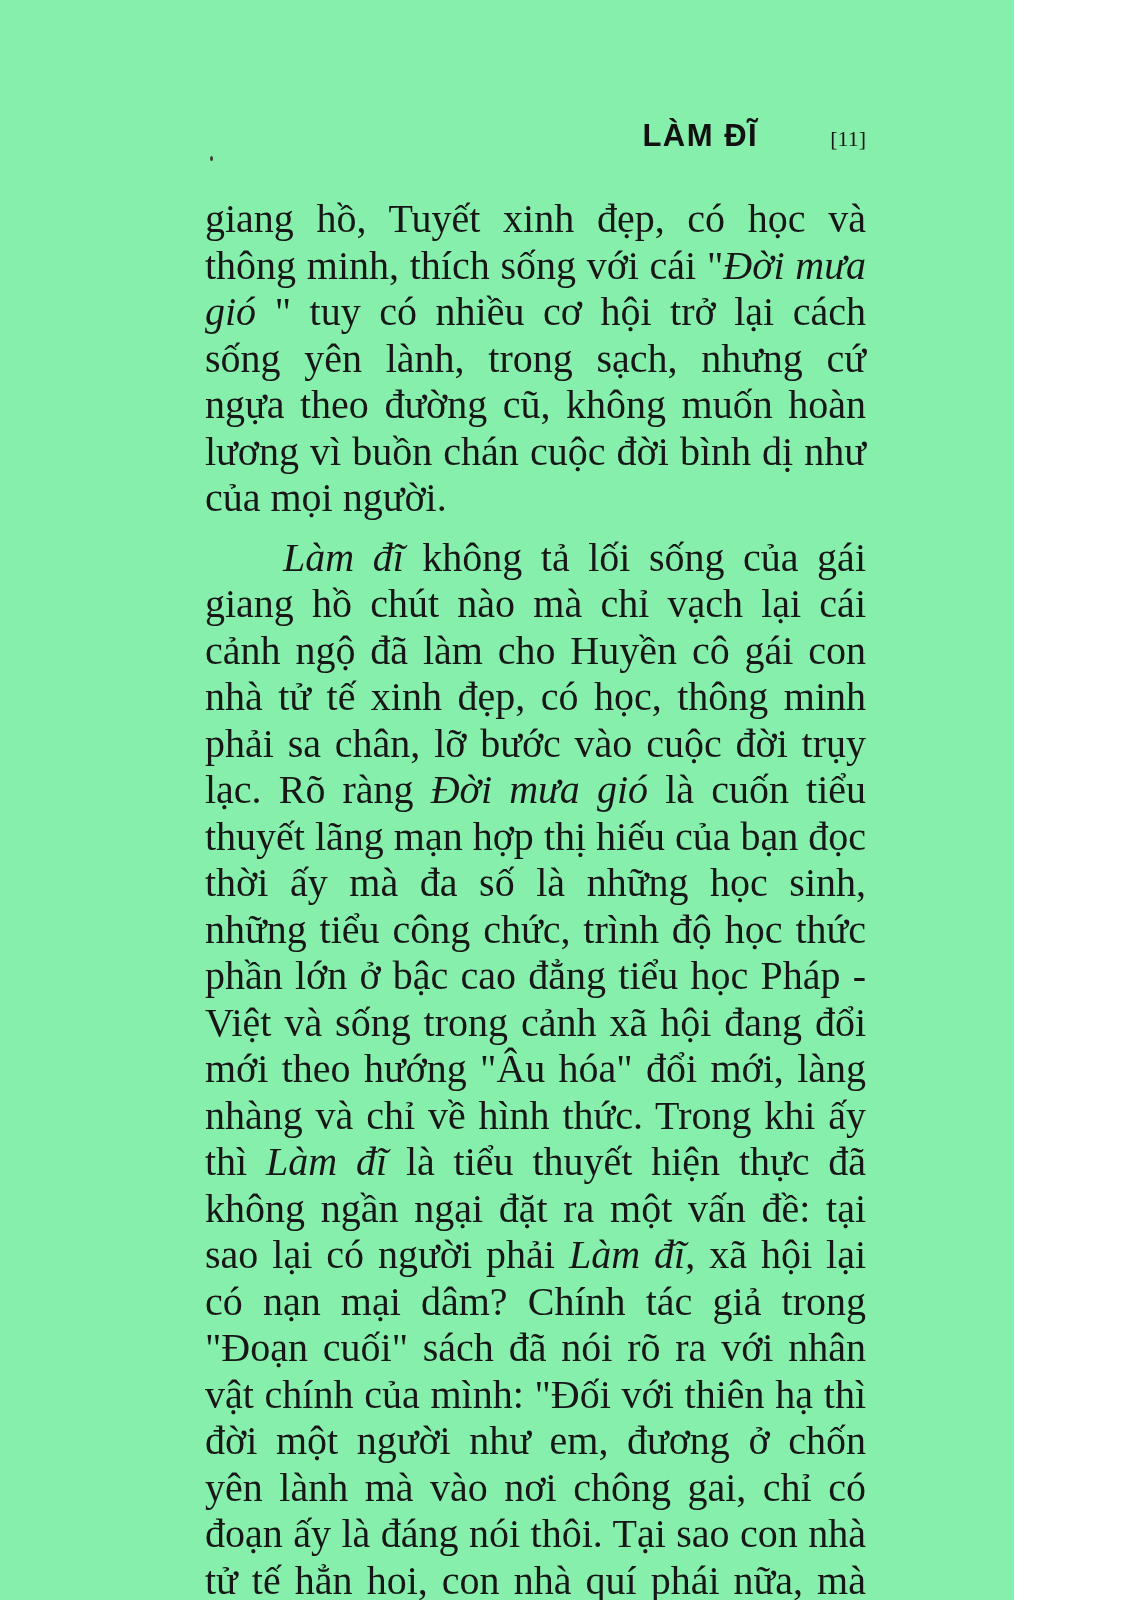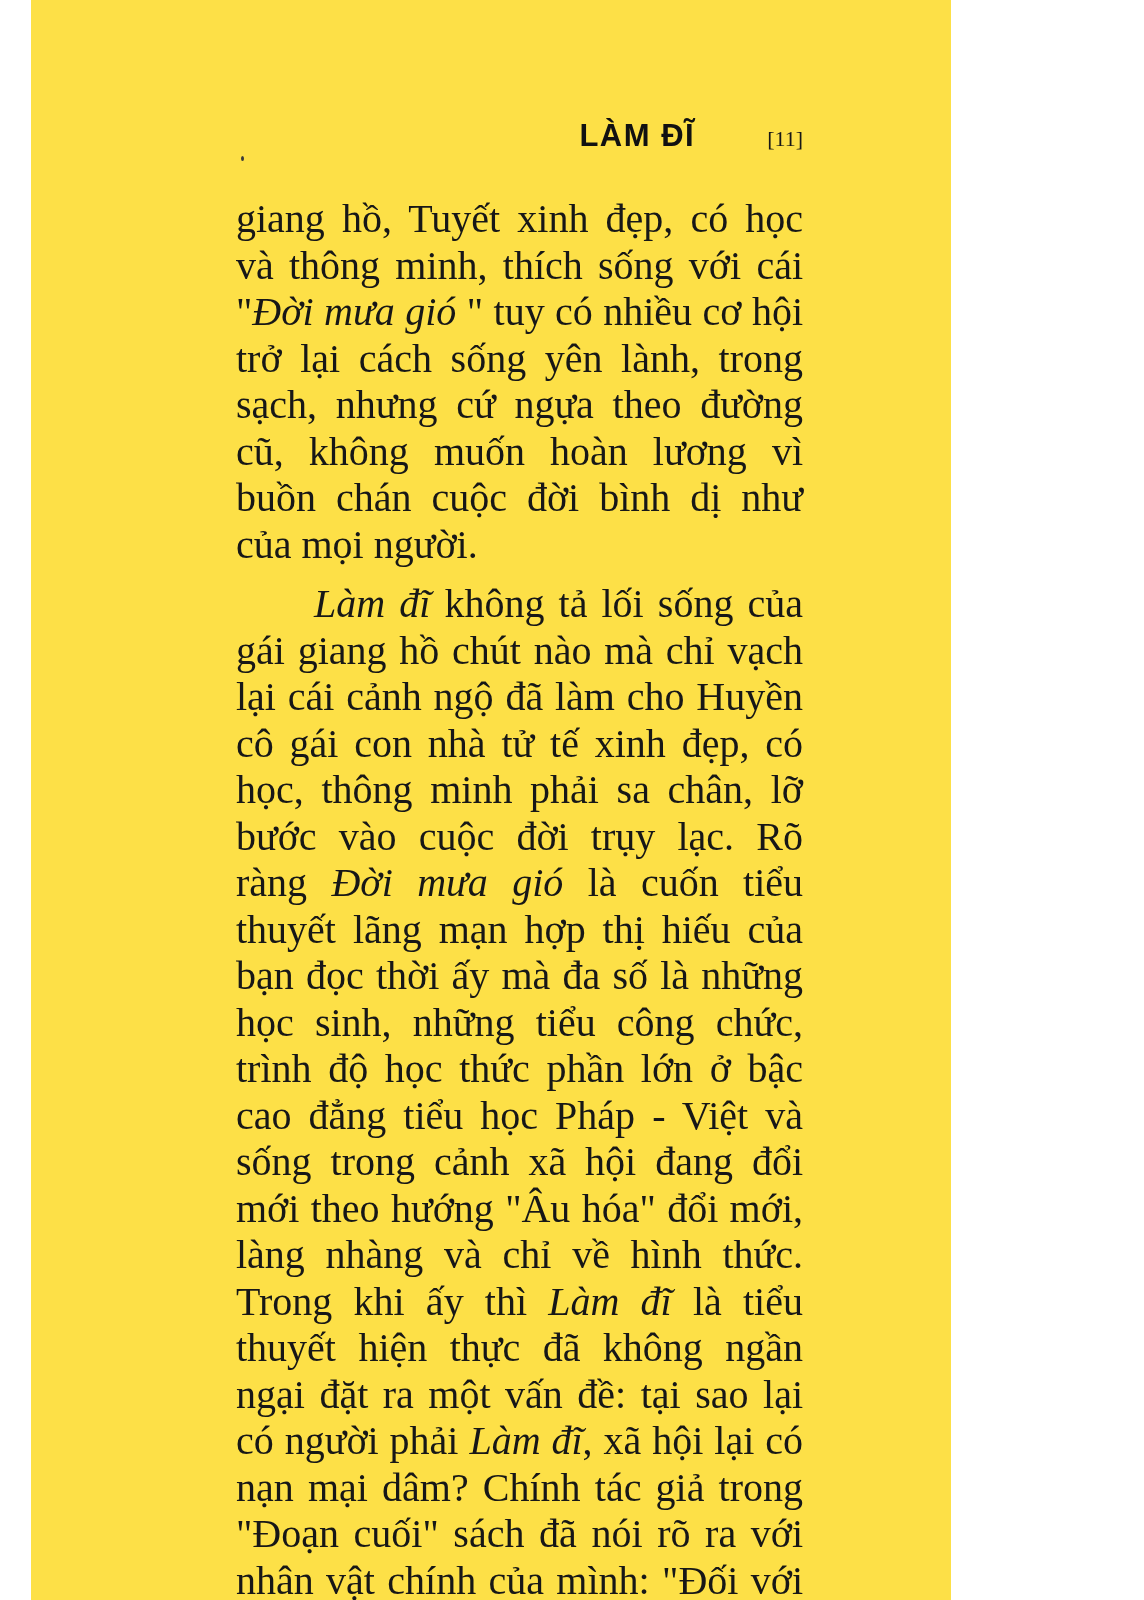--- a/index.html
+++ b/index.html
@@ -2,27 +2,26 @@
 <html><head>
 <meta charset="utf-8">
 <style>
   html, body {
     margin: 0;
     padding: 0;
     background: #ffffff;
   }
   .page {
     position: relative;
-    width: 920px;
+    width: 1014px;
     height: 1600px;
-    background: #fde047;
+    background: #86efac;
     color: #1b1b1b;
     font-family: "Liberation Serif", serif;
     overflow: hidden;
-    margin-left: 31px;
   }
   .content {
     position: absolute;
     left: 205px;
     right: 148px;
     top: 118px;
   }
   .running-header {
     display: flex;
     justify-content: flex-end;

